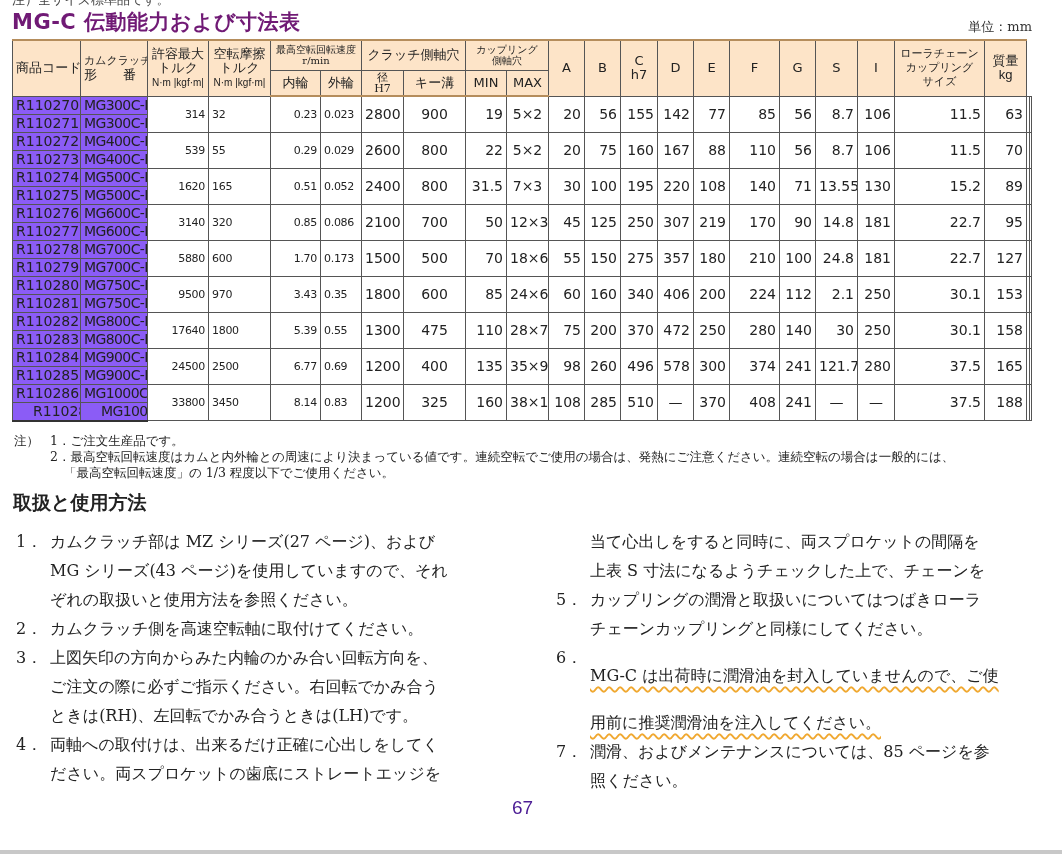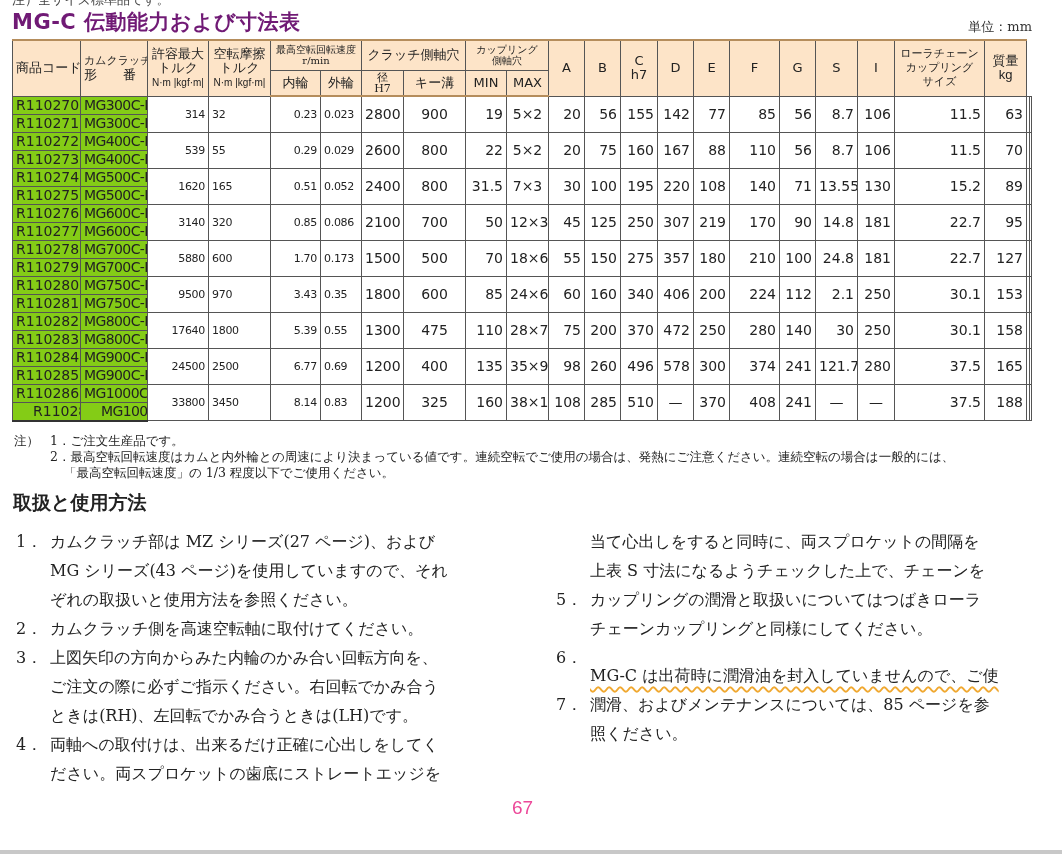--- a/index.html
+++ b/index.html
@@ -8,41 +8,41 @@
     .title { position:absolute; left:12px; top:8px; font-size:21px; font-weight:bold; color:#701a75; letter-spacing:0.5px; }
     .unit { position:absolute; right:30px; top:18px; font-size:13px; font-family:"DejaVu Serif", serif; color:#333; }
     table.spec { position:absolute; left:12px; top:39px; width:1020px; border-collapse:collapse; table-layout:fixed; font-family:"DejaVu Sans", sans-serif; }
     table.spec th, table.spec td { border:1px solid #555; padding:0 3px; white-space:nowrap; overflow:hidden; }
     table.spec thead th { background:#fde4c8; font-weight:normal; text-align:center; font-size:13px; line-height:14px; color:#222; }
     table.spec thead tr.h1 th { border-top:2px solid #b58d5c; }
     table.spec thead tr.h2 th { border-bottom:2px solid #b58d5c; }
     th.jp { font-family:"DejaVu Serif", serif; }
     th.small { font-size:10px !important; line-height:11px !important; }
     table.spec tbody td { font-size:14px; height:17px; line-height:17px; text-align:right; }
-    td.code, td.model { background:#84cc16; text-align:right; font-size:14px;margin-left:32px; }
+    td.code, td.model { background:#8b5cf6; text-align:right; font-size:14px;margin-left:32px; }
     td.model { font-size:12px; letter-spacing:-0.6px; }
     td.code { padding-left:4px; }
     td.center { text-align:center !important; }
     td.left { text-align:left !important; }
     td.torque { font-size:11px !important; letter-spacing:-0.3px; }
     tbody tr.pair-end td { border-bottom:1px solid #555; }
     tbody tr:last-child td { border-bottom:2px solid #333;padding-left:20px; }
     .notes { position:absolute; left:14px; top:433px; font-family:"DejaVu Serif", serif; font-size:12.5px; line-height:16px; color:#222; }
     .notes .row { display:flex; }
     .notes .lead { width:36px; }
     .notes .cont { padding-left:50px; }
     .sec-title { position:absolute; left:13px; top:490px; font-size:19px; font-weight:bold; color:#222; }
     .usage { position:absolute; top:527px; font-family:"DejaVu Serif", serif; font-size:16px; line-height:29px; color:#222; }
     .usage.left { left:16px; width:510px; }
     .usage.right { left:556px; width:500px; }
     .usage .item { display:flex; }
     .usage .num { width:34px; flex:none; }
     .usage .txt { flex:1; }
     .wavy { text-decoration:underline wavy #f0a830; text-underline-offset:5px; text-decoration-thickness:1.5px;margin-top:18px; }
-    .page-num { position:absolute; left:512px; top:797px; font-size:19px; color:#ec4899; font-family:"Liberation Sans", sans-serif; }
+    .page-num { position:absolute; left:512px; top:797px; font-size:19px; color:#4c1d95; font-family:"Liberation Sans", sans-serif; }
     .bottom-bar { position:absolute; left:0; top:850px; width:1062px; height:4px; background:#c8c8c8; }
   </style>
 </head>
 <body>
 
 <div class="top-cut">注）全サイズ標準品です。</div>
 <div class="title">MG-C 伝動能力および寸法表</div>
 <div class="unit">単位：mm</div>
 
 <table class="spec">
@@ -432,20 +432,21 @@
     <div class="item">
       <span class="num"></span>
       <span class="txt">チェーンカップリングと同様にしてください。</span>
     </div>
     <div class="item">
       <span class="num">6．</span>
       <span class="txt wavy" style="flex: 0 0 auto;">MG-C は出荷時に潤滑油を封入していませんので、ご使</span>
     </div>
     <div class="item">
       <span class="num"></span>
+      <span class="txt wavy" style="flex: 0 0 auto;">用前に推奨潤滑油を注入してください。</span>
     </div>
     <div class="item">
       <span class="num">7．</span>
       <span class="txt">潤滑、およびメンテナンスについては、85 ページを参</span>
     </div>
     <div class="item">
       <span class="num"></span>
       <span class="txt">照ください。</span>
     </div>
   </div>

